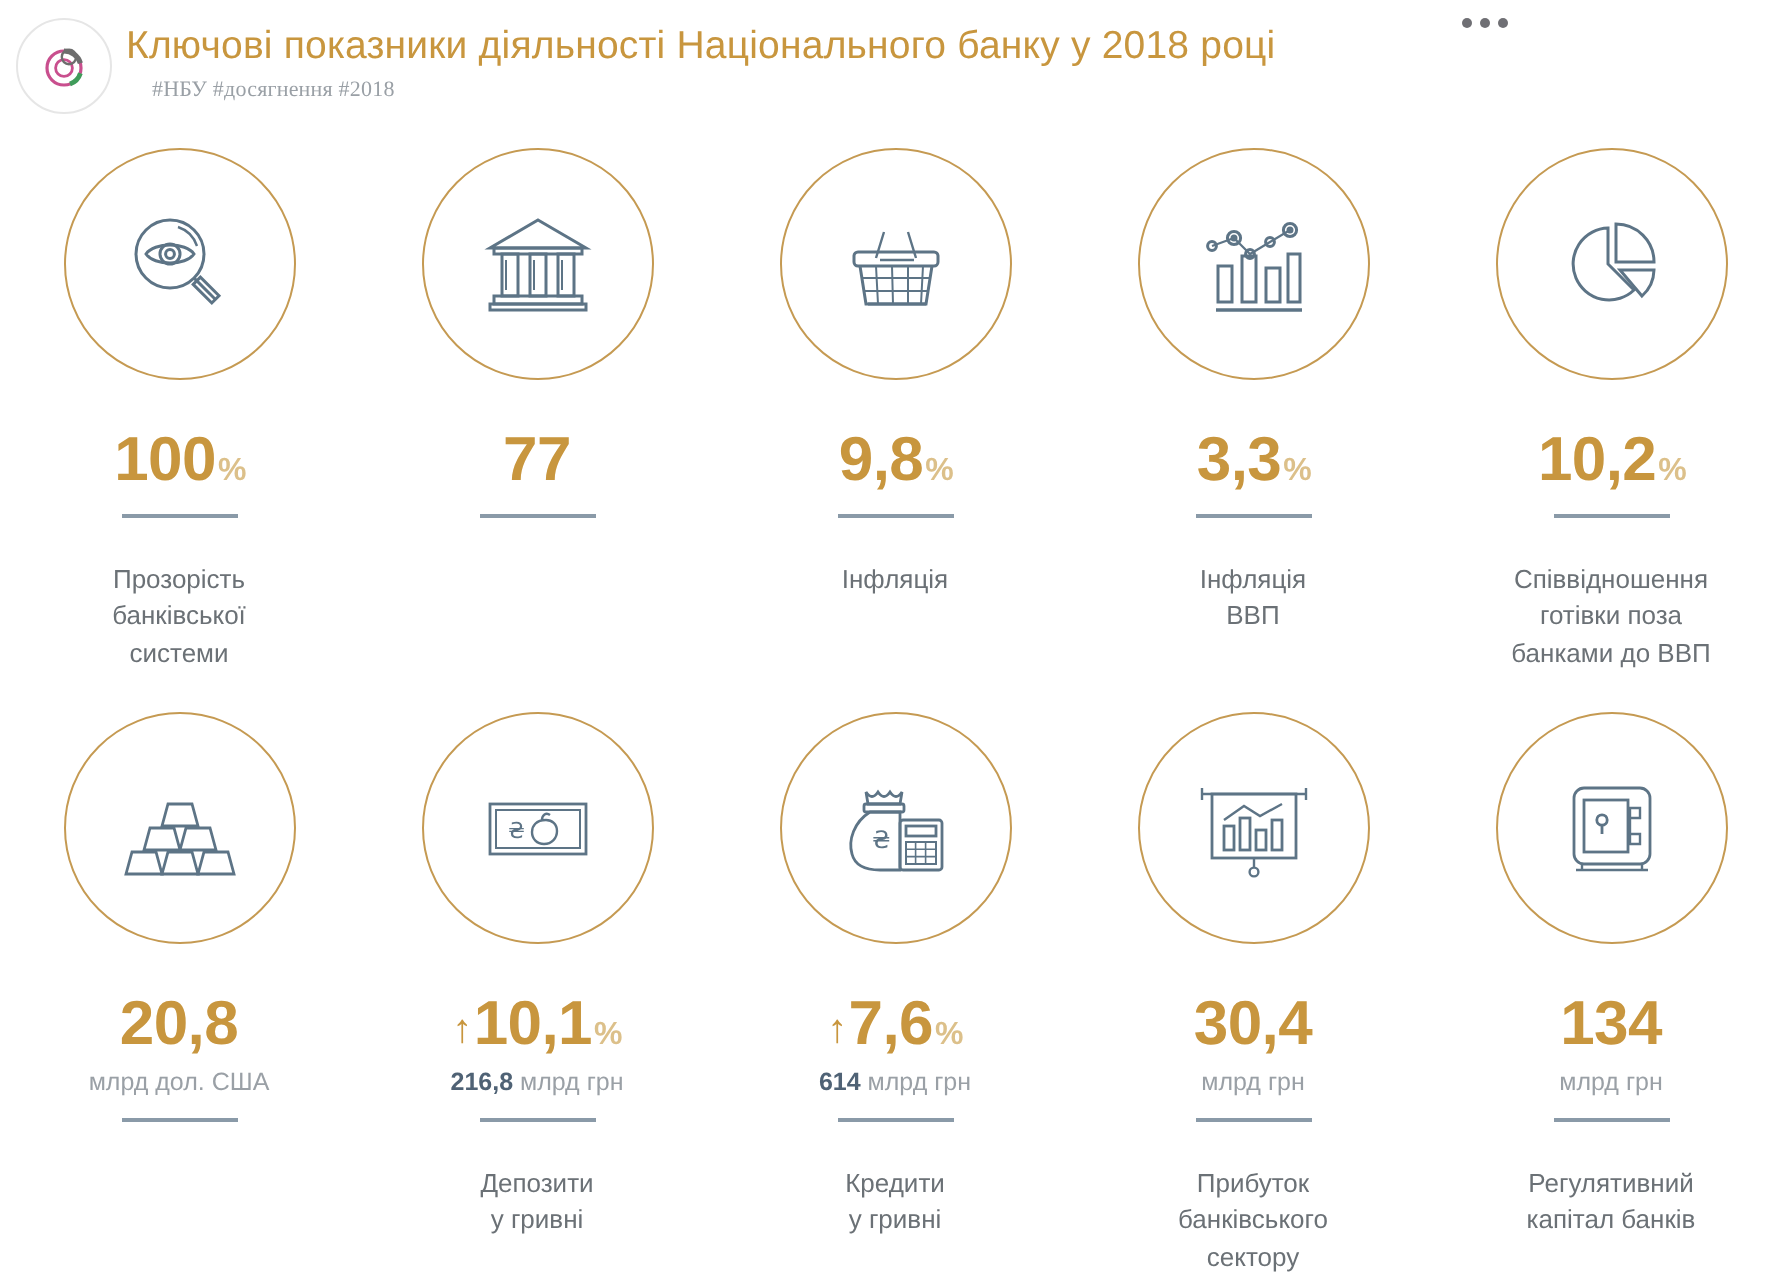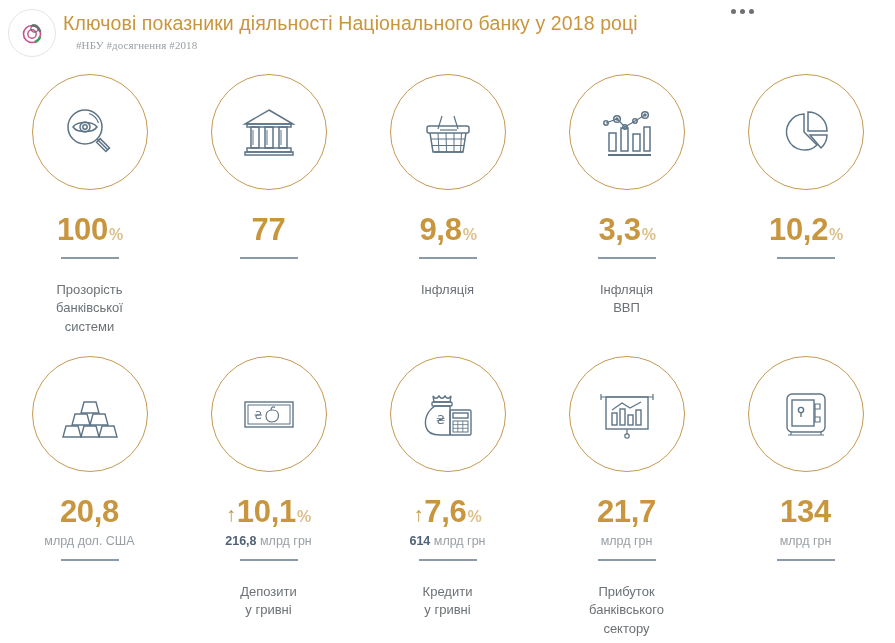--- a/index.html
+++ b/index.html
@@ -202,20 +202,23 @@
         <path d="M34 12 L34 31 L53 31 A19 19 0 0 0 34 12 Z"></path>
         <path d="M36 35 L53 35 A18 18 0 0 1 47 48 Z"></path>
       </svg>
     </div>
     <div class="value">
       <span class="arrow"></span>
       <span>10,2</span>
       <span class="pct">%</span>
     </div>
     <div class="divider" style="margin-top:12px"></div>
+    <div class="label" style="white-space:pre-line">Співвідношення
+готівки поза
+банками до ВВП</div>
   </div>
 
 </div>
 
 <div class="grid row2">
 
   <div class="cell">
     <div class="circle">
       <svg width="64" height="64" viewBox="0 0 64 64" fill="none" stroke="#5d7486" stroke-width="1.4">
         <path d="M26 20 L38 20 L41 31 L23 31 Z"></path>
@@ -296,21 +299,21 @@
         <circle cx="32" cy="54" r="2.2" stroke-width="1.2"></circle>
         <rect x="17" y="31" width="5" height="12"></rect>
         <rect x="25" y="27" width="5" height="16"></rect>
         <rect x="33" y="33" width="5" height="10"></rect>
         <rect x="41" y="28" width="5" height="15"></rect>
         <path d="M17 28 L27 21 L35 26 L46 20" stroke-width="1.2"></path>
       </svg>
     </div>
     <div class="value">
       <span class="arrow"></span>
-      <span>21,7</span>
+      <span>30,4</span>
       <span class="pct"></span>
     </div>
     <div class="unit">
       <b></b><span>млрд грн</span>
     </div>
     <div class="divider"></div>
     <div class="label" style="white-space:pre-line">Прибуток
 банківського
 сектору</div>
   </div>
@@ -330,15 +333,17 @@
     </div>
     <div class="value">
       <span class="arrow"></span>
       <span>134</span>
       <span class="pct"></span>
     </div>
     <div class="unit">
       <b></b><span>млрд грн</span>
     </div>
     <div class="divider"></div>
+    <div class="label" style="white-space:pre-line">Регулятивний
+капітал банків</div>
   </div>
 
 </div>
 
 </body></html>

